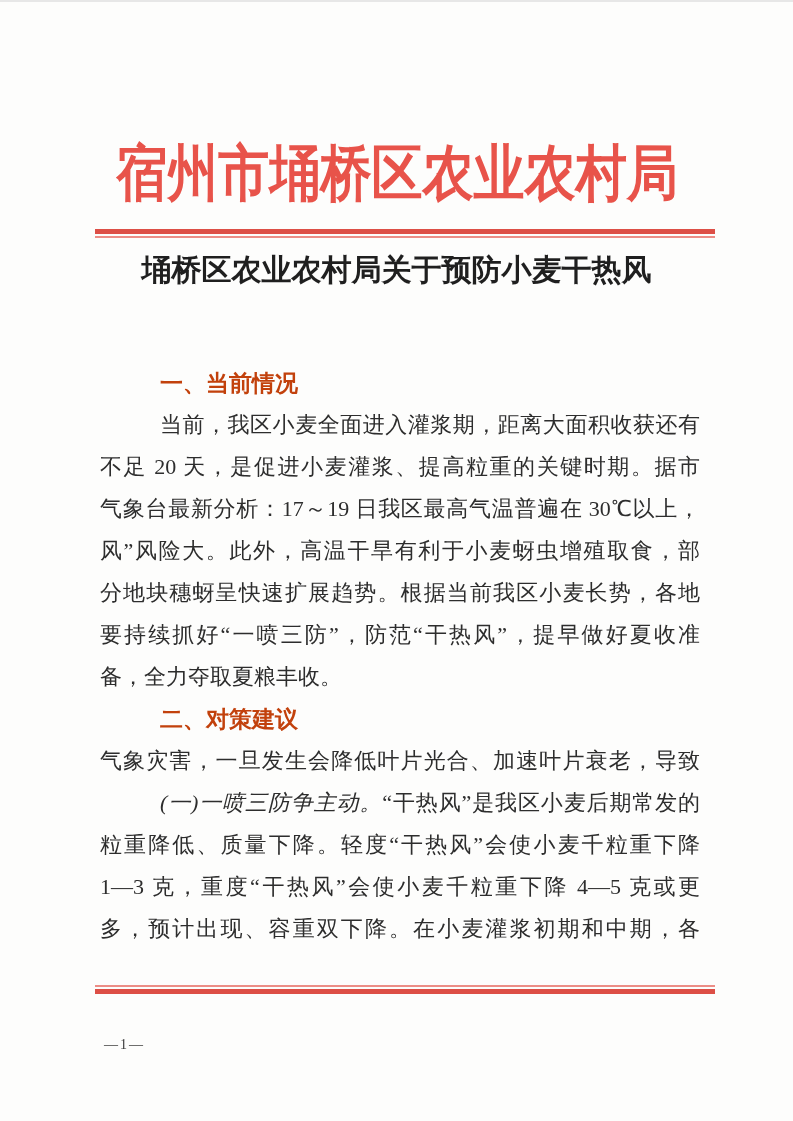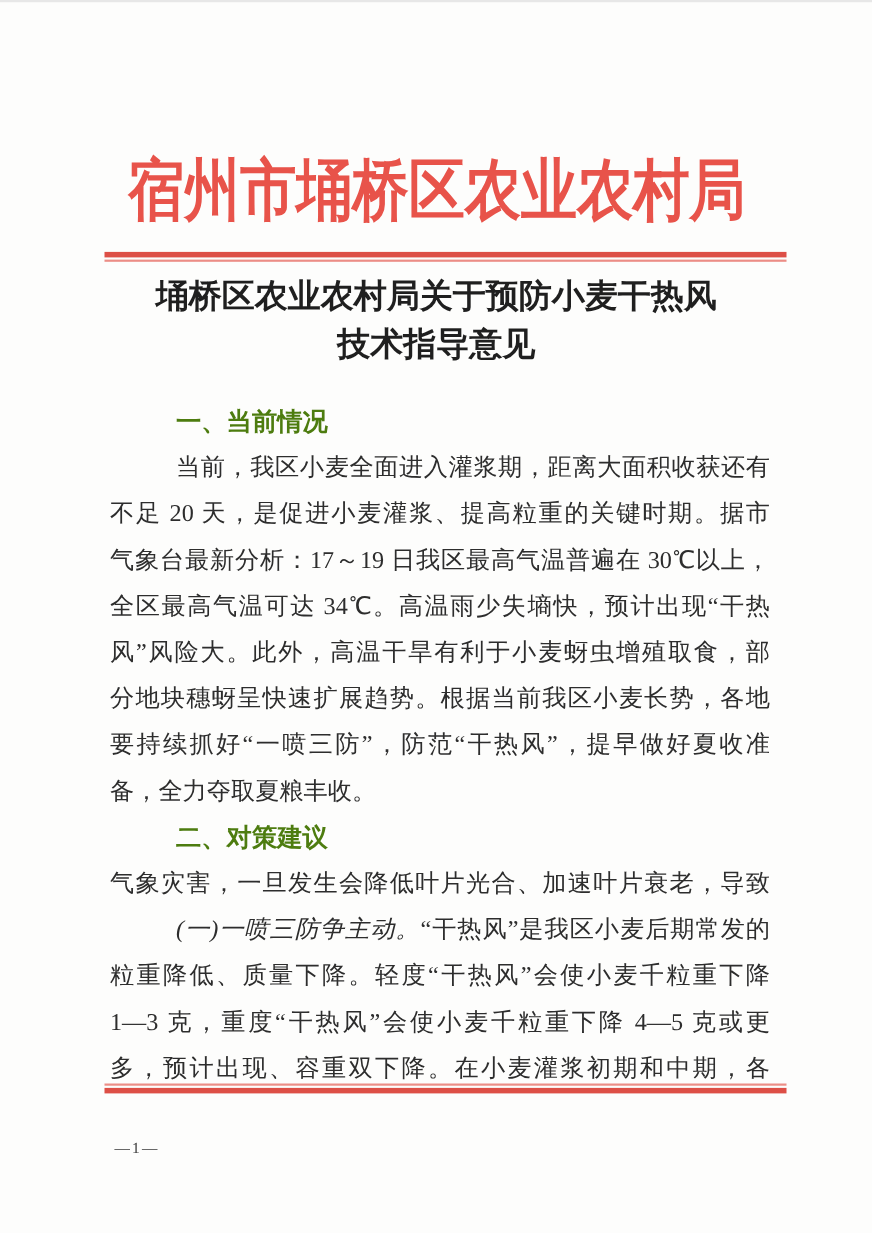--- a/index.html
+++ b/index.html
@@ -76,21 +76,21 @@
   }
   .line.last { text-align: left; text-align-last: left; }
   .line.indent { text-indent: 60px; }
   .heading {
     height: 42px;
     line-height: 42px;
     text-indent: 60px;
     font-family: "Liberation Sans", sans-serif;
     font-weight: bold;
     font-size: 23px;
-    color: #4d7c0f;
+    color: #c2410c;
     text-align: left;
     text-align-last: left;
   }
   .kaiti { font-style: italic; }
 
   
   .page-number {
     position: absolute;
     top: 1035px;
     left: 104px;
@@ -110,30 +110,28 @@
   </div>
 
   <div class="rule rule-top">
     <div class="thick"></div>
     <div class="gap"></div>
     <div class="thin"></div>
   </div>
 
   <div class="doc-title">
     <div>埇桥区农业农村局关于预防小麦干热风</div>
-    <div>技术指导意见</div>
   </div>
 
   <div class="body-text">
     <div class="heading">一、当前情况</div>
 
     <div class="line indent">当前，我区小麦全面进入灌浆期，距离大面积收获还有</div>
     <div class="line">不足 20 天，是促进小麦灌浆、提高粒重的关键时期。据市</div>
     <div class="line">气象台最新分析：17～19 日我区最高气温普遍在 30℃以上，</div>
-    <div class="line">全区最高气温可达 34℃。高温雨少失墒快，预计出现“干热</div>
     <div class="line">风”风险大。此外，高温干旱有利于小麦蚜虫增殖取食，部</div>
     <div class="line">分地块穗蚜呈快速扩展趋势。根据当前我区小麦长势，各地</div>
     <div class="line">要持续抓好“一喷三防”，防范“干热风”，提早做好夏收准</div>
     <div class="line last">备，全力夺取夏粮丰收。</div>
 
     <div class="heading">二、对策建议</div>
 
     <div class="line">气象灾害，一旦发生会降低叶片光合、加速叶片衰老，导致</div>
     <div class="line indent">
       <span class="kaiti">(一)一喷三防争主动。</span><span>“干热风”是我区小麦后期常发的</span>

